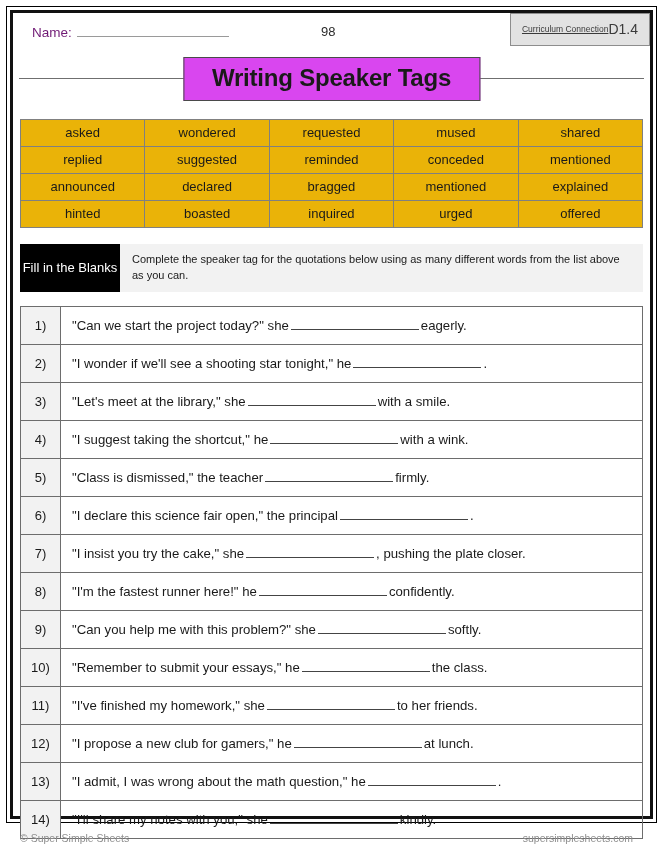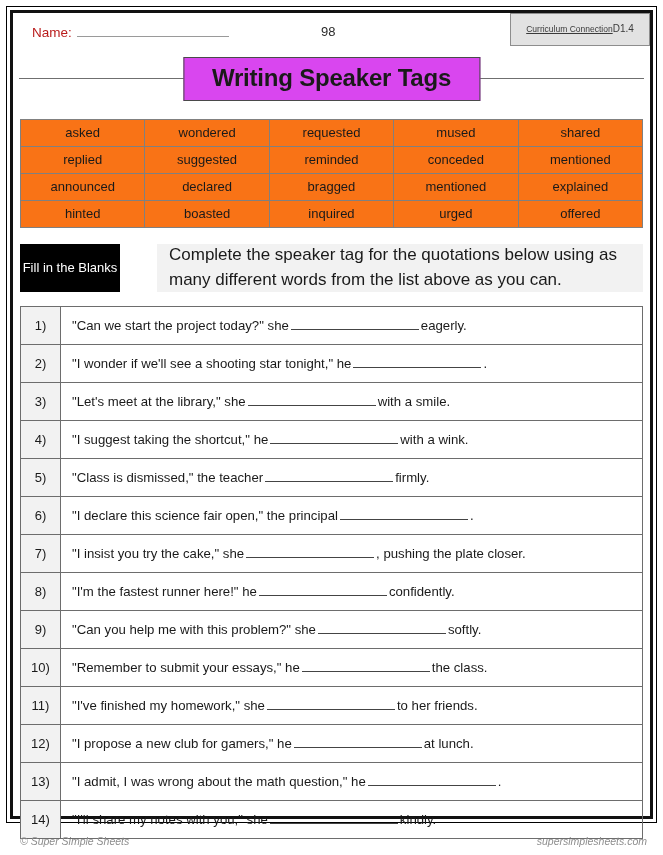--- a/index.html
+++ b/index.html
@@ -50,21 +50,21 @@
   
   .header-row {
     position: relative;
     height: 42px;
   }
   .name-block {
     position: absolute;
     left: 19px;
     top: 11px;
     font-size: 13.5px;
-    color: #b91c1c;
+    color: #701a75;
     display: flex;
     align-items: baseline;
     gap: 5px;
   }
   .name-label { white-space: nowrap; }
   .name-line {
     display: inline-block;
     width: 152px;
     border-bottom: 1.5px solid #9a9a9a;
     height: 12px;
@@ -90,21 +90,21 @@
     align-items: center;
     justify-content: center;
     line-height: 1.25;
   }
   .curriculum-title {
     font-size: 8.5px;
     color: #3a3a3a;
     text-decoration: underline;
   }
   .curriculum-code {
-    font-size: 10px;
+    font-size: 14px;
     color: #3a3a3a;
   }
 
   
   .title-band {
     position: relative;
     height: 44px;
     margin-top: 2px;
   }
   .title-rule {
@@ -134,21 +134,21 @@
     border-collapse: collapse;
     width: calc(100% - 14px);
     table-layout: fixed;
   }
   .wordbank td {
     border: 1px solid #808080;
     text-align: center;
     font-size: 13px;
     padding: 5px 2px 6px 2px;
     color: #1a1a1a;
-    background: #f97316;
+    background: #eab308;
   }
 
   
   .instruction {
     display: flex;
     margin: 16px 7px 0 7px;
     height: 48px;
   }
   .instruction-tag {
     width: 100px;
@@ -161,24 +161,23 @@
     text-align: center;
     line-height: 1.3;
     flex: 0 0 auto;
   }
   .instruction-text {
     flex: 1 1 auto;
     background: #f2f2f2;
     display: flex;
     align-items: center;
     padding: 0 12px;
-    font-size: 17px;
+    font-size: 11px;
     line-height: 1.45;
     color: #1a1a1a;
-    margin-left: 37px;
   }
 
   
   .questions {
     margin: 14px 7px 0 7px;
     border-collapse: collapse;
     width: calc(100% - 14px);
     table-layout: fixed;
   }
   .questions td {
@@ -204,29 +203,28 @@
     border-bottom: 1.4px solid #444;
     height: 11px;
     vertical-align: baseline;
     margin: 0 2px;
   }
 
   
   .footer {
     position: absolute;
     left: 6px;
-    right: 6px;
+    right: 20px;
     top: 832px;
     height: 18px;
     display: flex;
-    align-items: center;
+    align-items: flex-start;
     justify-content: space-between;
     font-size: 10.5px;
     color: #8e8e8e;
-    font-style: italic;
   }
   .footer-left { padding-left: 14px; }
   .footer-right { padding-right: 10px; }
 </style>
 </head>
 <body>
 
 <div class="page-outer"></div>
 <div class="page-inner"></div>
 

